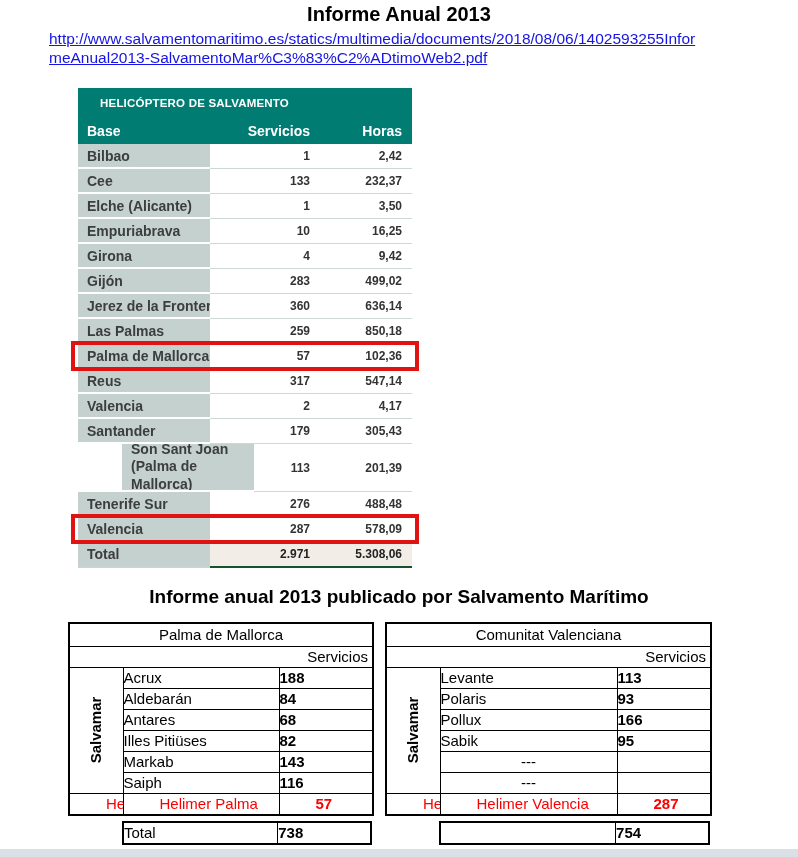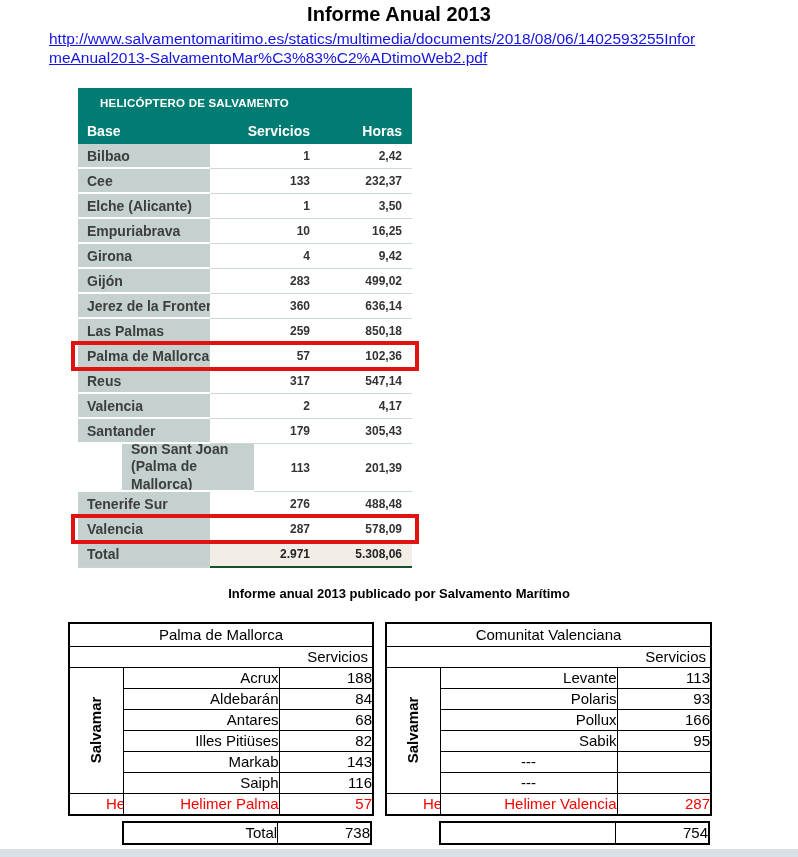--- a/index.html
+++ b/index.html
@@ -32,37 +32,37 @@
         border-bottom:1px solid var(--rowline);font-weight:bold;color:#333;}
   .hnum.s{flex:1;padding-right:10px;}
   .hnum.h{width:92px;padding-right:10px;}
   .hband2 .hlabel,.hband2 .hnum{background:transparent;border:none;color:#fff;font-weight:bold;font-size:14px;}
   .hrow.total .hlabel{border-bottom:2px solid #c9d4d1;}
   .hrow.total .hnum{background:var(--beige);border-bottom:2px solid #14532d;color:#222;}
   .hrow.hl::after{content:'';position:absolute;left:-7px;right:-7px;top:-3px;bottom:-2px;
                   border:4px solid var(--boxred);pointer-events:none;z-index:3;}
   
   .caption{position:absolute;top:586px;left:0;width:100%;text-align:center;
-           font-size:13px;font-weight:bold;color:#000;}
+           font-size:19px;font-weight:bold;color:#000;}
   
   .slot{position:absolute;top:622px;}
   .slot-left{left:68px;width:304px;}
   .slot-right{left:385px;width:325px;}
   table.dtable{width:100%;border-collapse:collapse;table-layout:fixed;
                font-size:15px;border:2px solid #000;color:#000;}
   .dtable td{border:1px solid #000;height:20px;line-height:20px;padding:0;overflow:hidden;}
   .trow-title td{height:23px;text-align:center;}
   .trow-serv td{text-align:right;padding-right:4px;}
   .rot-cell{position:relative;}
   .rot-cell span{position:absolute;left:50%;top:50%;
                  transform:translate(-50%,-50%) rotate(-90deg);
                  font-weight:bold;font-size:15px;white-space:nowrap;}
-  .dname{text-align:right;padding-left:5px;}
+  .dname{text-align:left;padding-left:5px;}
   .dname.dash{text-align:center;padding-left:0;}
-  .dval{text-align:right;padding-right:5px;}
+  .dval{text-align:left;padding-right:5px;font-weight:bold;}
   tr.helo td{color:var(--helored);padding-left:36px;}
   tr.helo .hlab{text-align:center;}
   table.ttable{border-collapse:collapse;table-layout:fixed;font-size:15px;
                border:2px solid #000;margin-top:5px;margin-left:54px;color:#000;}
   .ttable td{border:1px solid #000;height:20px;line-height:20px;padding:0;}
   .bottombar{position:absolute;left:0;bottom:0;width:100%;height:8px;background:#d9e1e7;}
 </style>
 </head>
 <body>
 

